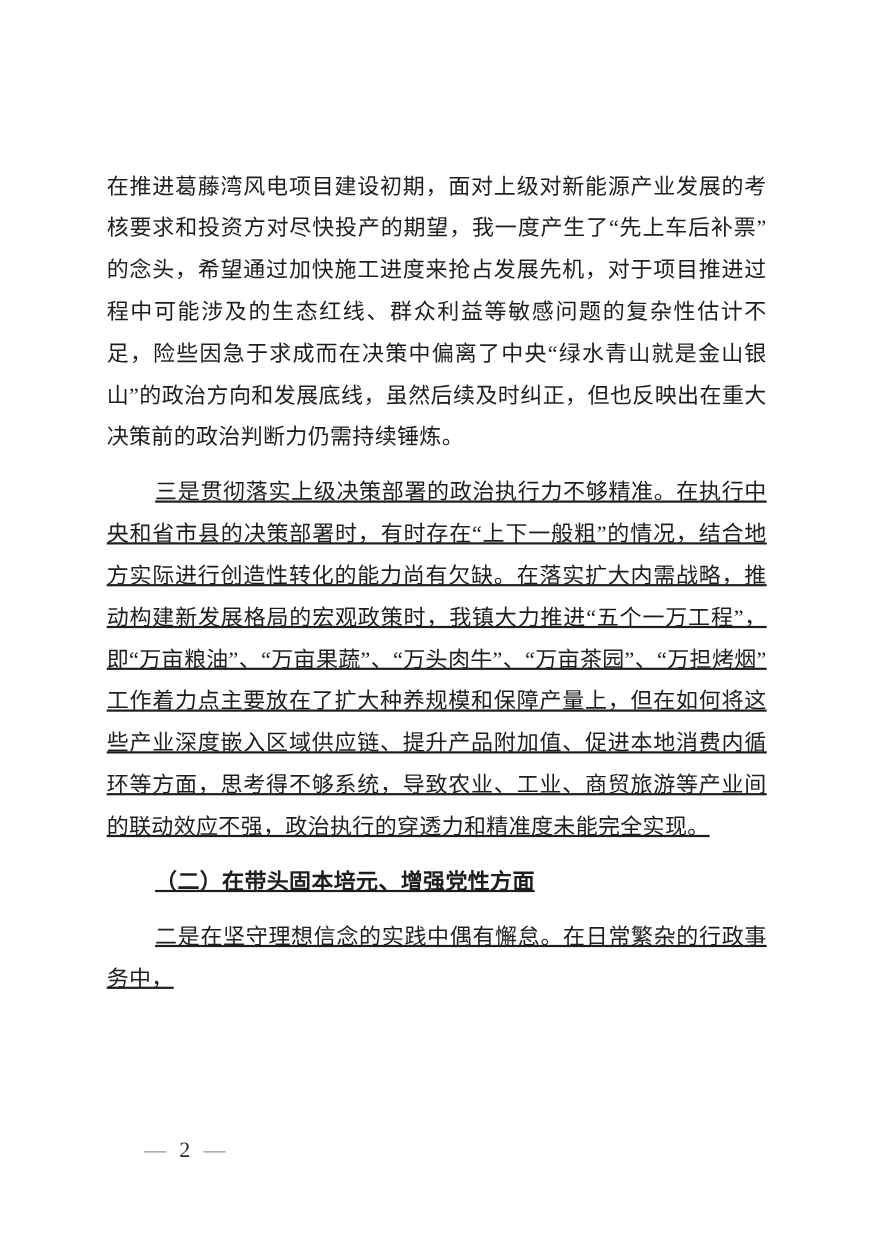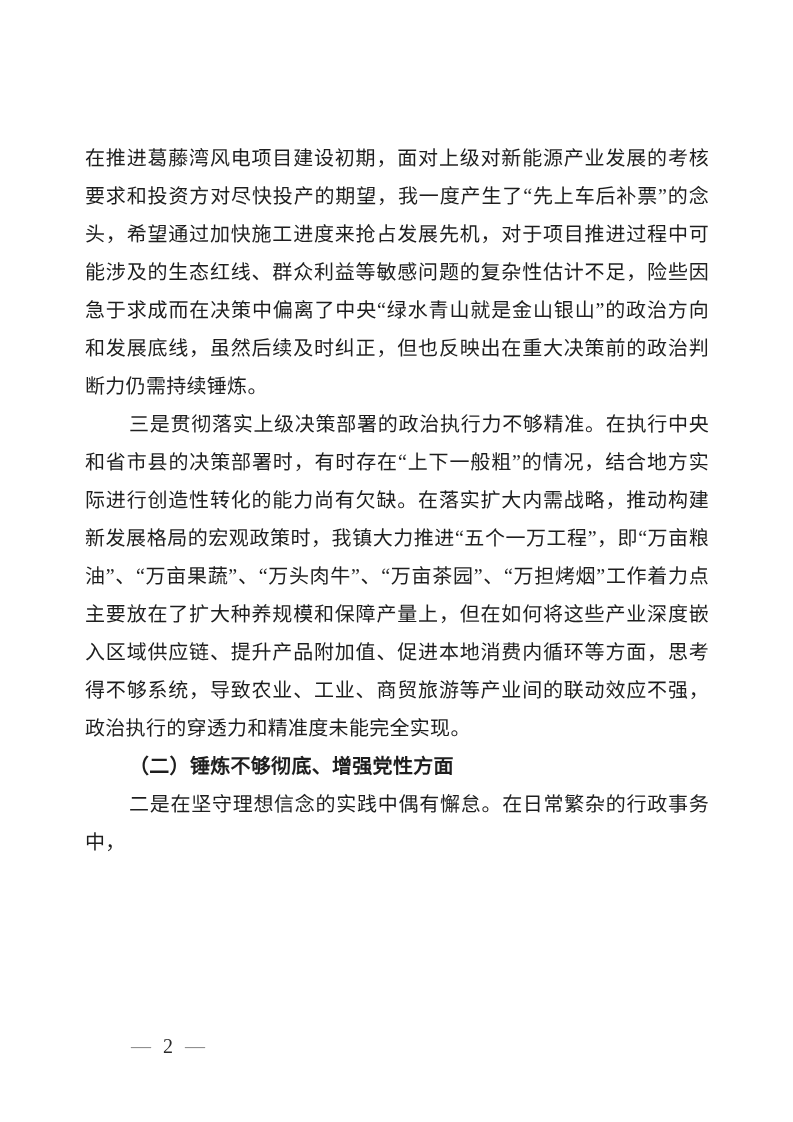--- a/index.html
+++ b/index.html
@@ -16,29 +16,30 @@
     font-family: "Liberation Serif", "DejaVu Serif", serif;
     color: #1e1e1e;
   }
   .content {
     position: absolute;
     top: 139px;
     left: 85px;
     width: 624px;
   }
   .para {
-    margin: 0;
+    margin: 12px;
     font-size: 20px;
     line-height: 38px;
     text-align: justify;
     letter-spacing: 0.3px;
     color: #1e1e1e;
   }
   .para.indent {
     text-indent: 44px;
+    text-decoration: underline;
   }
   .para.heading {
     font-weight: bold;
   }
   .footer {
     position: absolute;
     left: 131px;
     top: 1032px;
     font-size: 20px;
     line-height: 28px;
@@ -53,20 +54,20 @@
     margin: 0 12px;
   }
 </style>
 </head>
 <body>
 
 <div class="page">
   <div class="content">
     <p class="para">在推进葛藤湾风电项目建设初期，面对上级对新能源产业发展的考核要求和投资方对尽快投产的期望，我一度产生了“先上车后补票”的念头，希望通过加快施工进度来抢占发展先机，对于项目推进过程中可能涉及的生态红线、群众利益等敏感问题的复杂性估计不足，险些因急于求成而在决策中偏离了中央“绿水青山就是金山银山”的政治方向和发展底线，虽然后续及时纠正，但也反映出在重大决策前的政治判断力仍需持续锤炼。</p>
     <p class="para indent">三是贯彻落实上级决策部署的政治执行力不够精准。在执行中央和省市县的决策部署时，有时存在“上下一般粗”的情况，结合地方实际进行创造性转化的能力尚有欠缺。在落实扩大内需战略，推动构建新发展格局的宏观政策时，我镇大力推进“五个一万工程”，即“万亩粮油”、“万亩果蔬”、“万头肉牛”、“万亩茶园”、“万担烤烟”工作着力点主要放在了扩大种养规模和保障产量上，但在如何将这些产业深度嵌入区域供应链、提升产品附加值、促进本地消费内循环等方面，思考得不够系统，导致农业、工业、商贸旅游等产业间的联动效应不强，政治执行的穿透力和精准度未能完全实现。</p>
-    <p class="para indent heading">（二）锤炼不够彻底、增强党性方面</p>
+    <p class="para indent heading">（二）在带头固本培元、增强党性方面</p>
     <p class="para indent">二是在坚守理想信念的实践中偶有懈怠。在日常繁杂的行政事务中，</p>
   </div>
 
   <div class="footer">
     <span class="dash">—</span><span class="num">2</span><span class="dash">—</span>
   </div>
 </div>
 
 </body></html>

